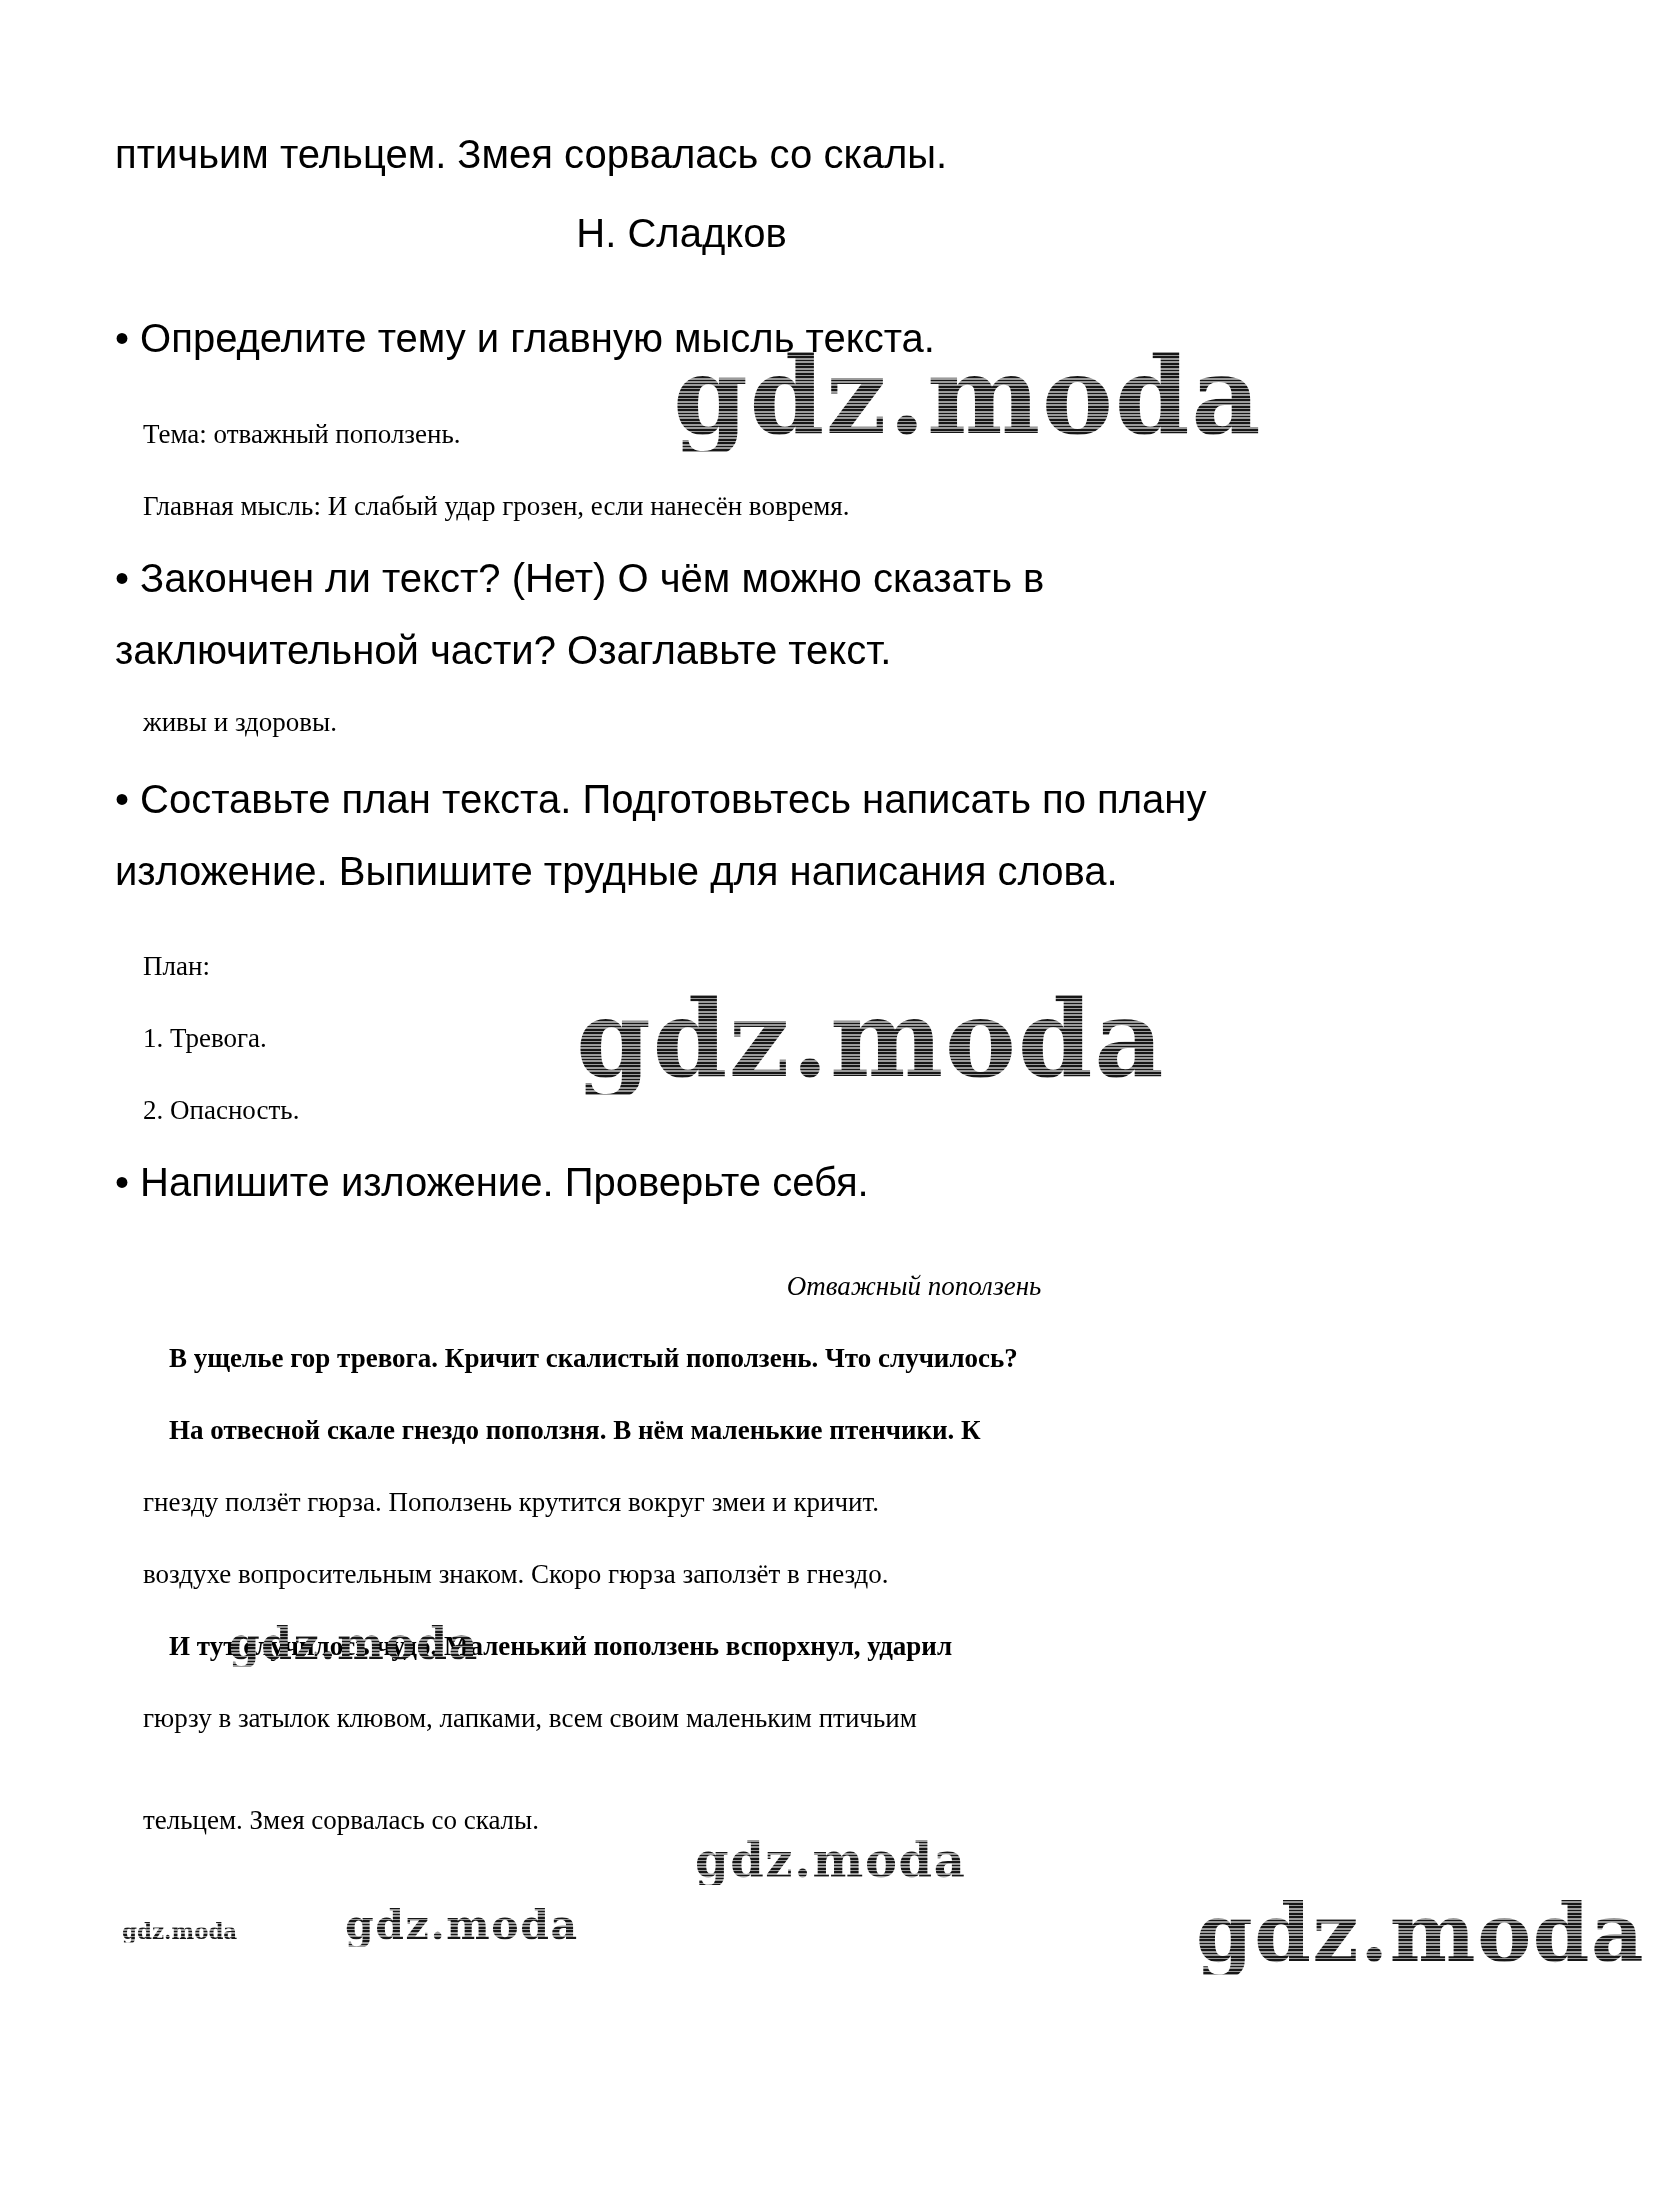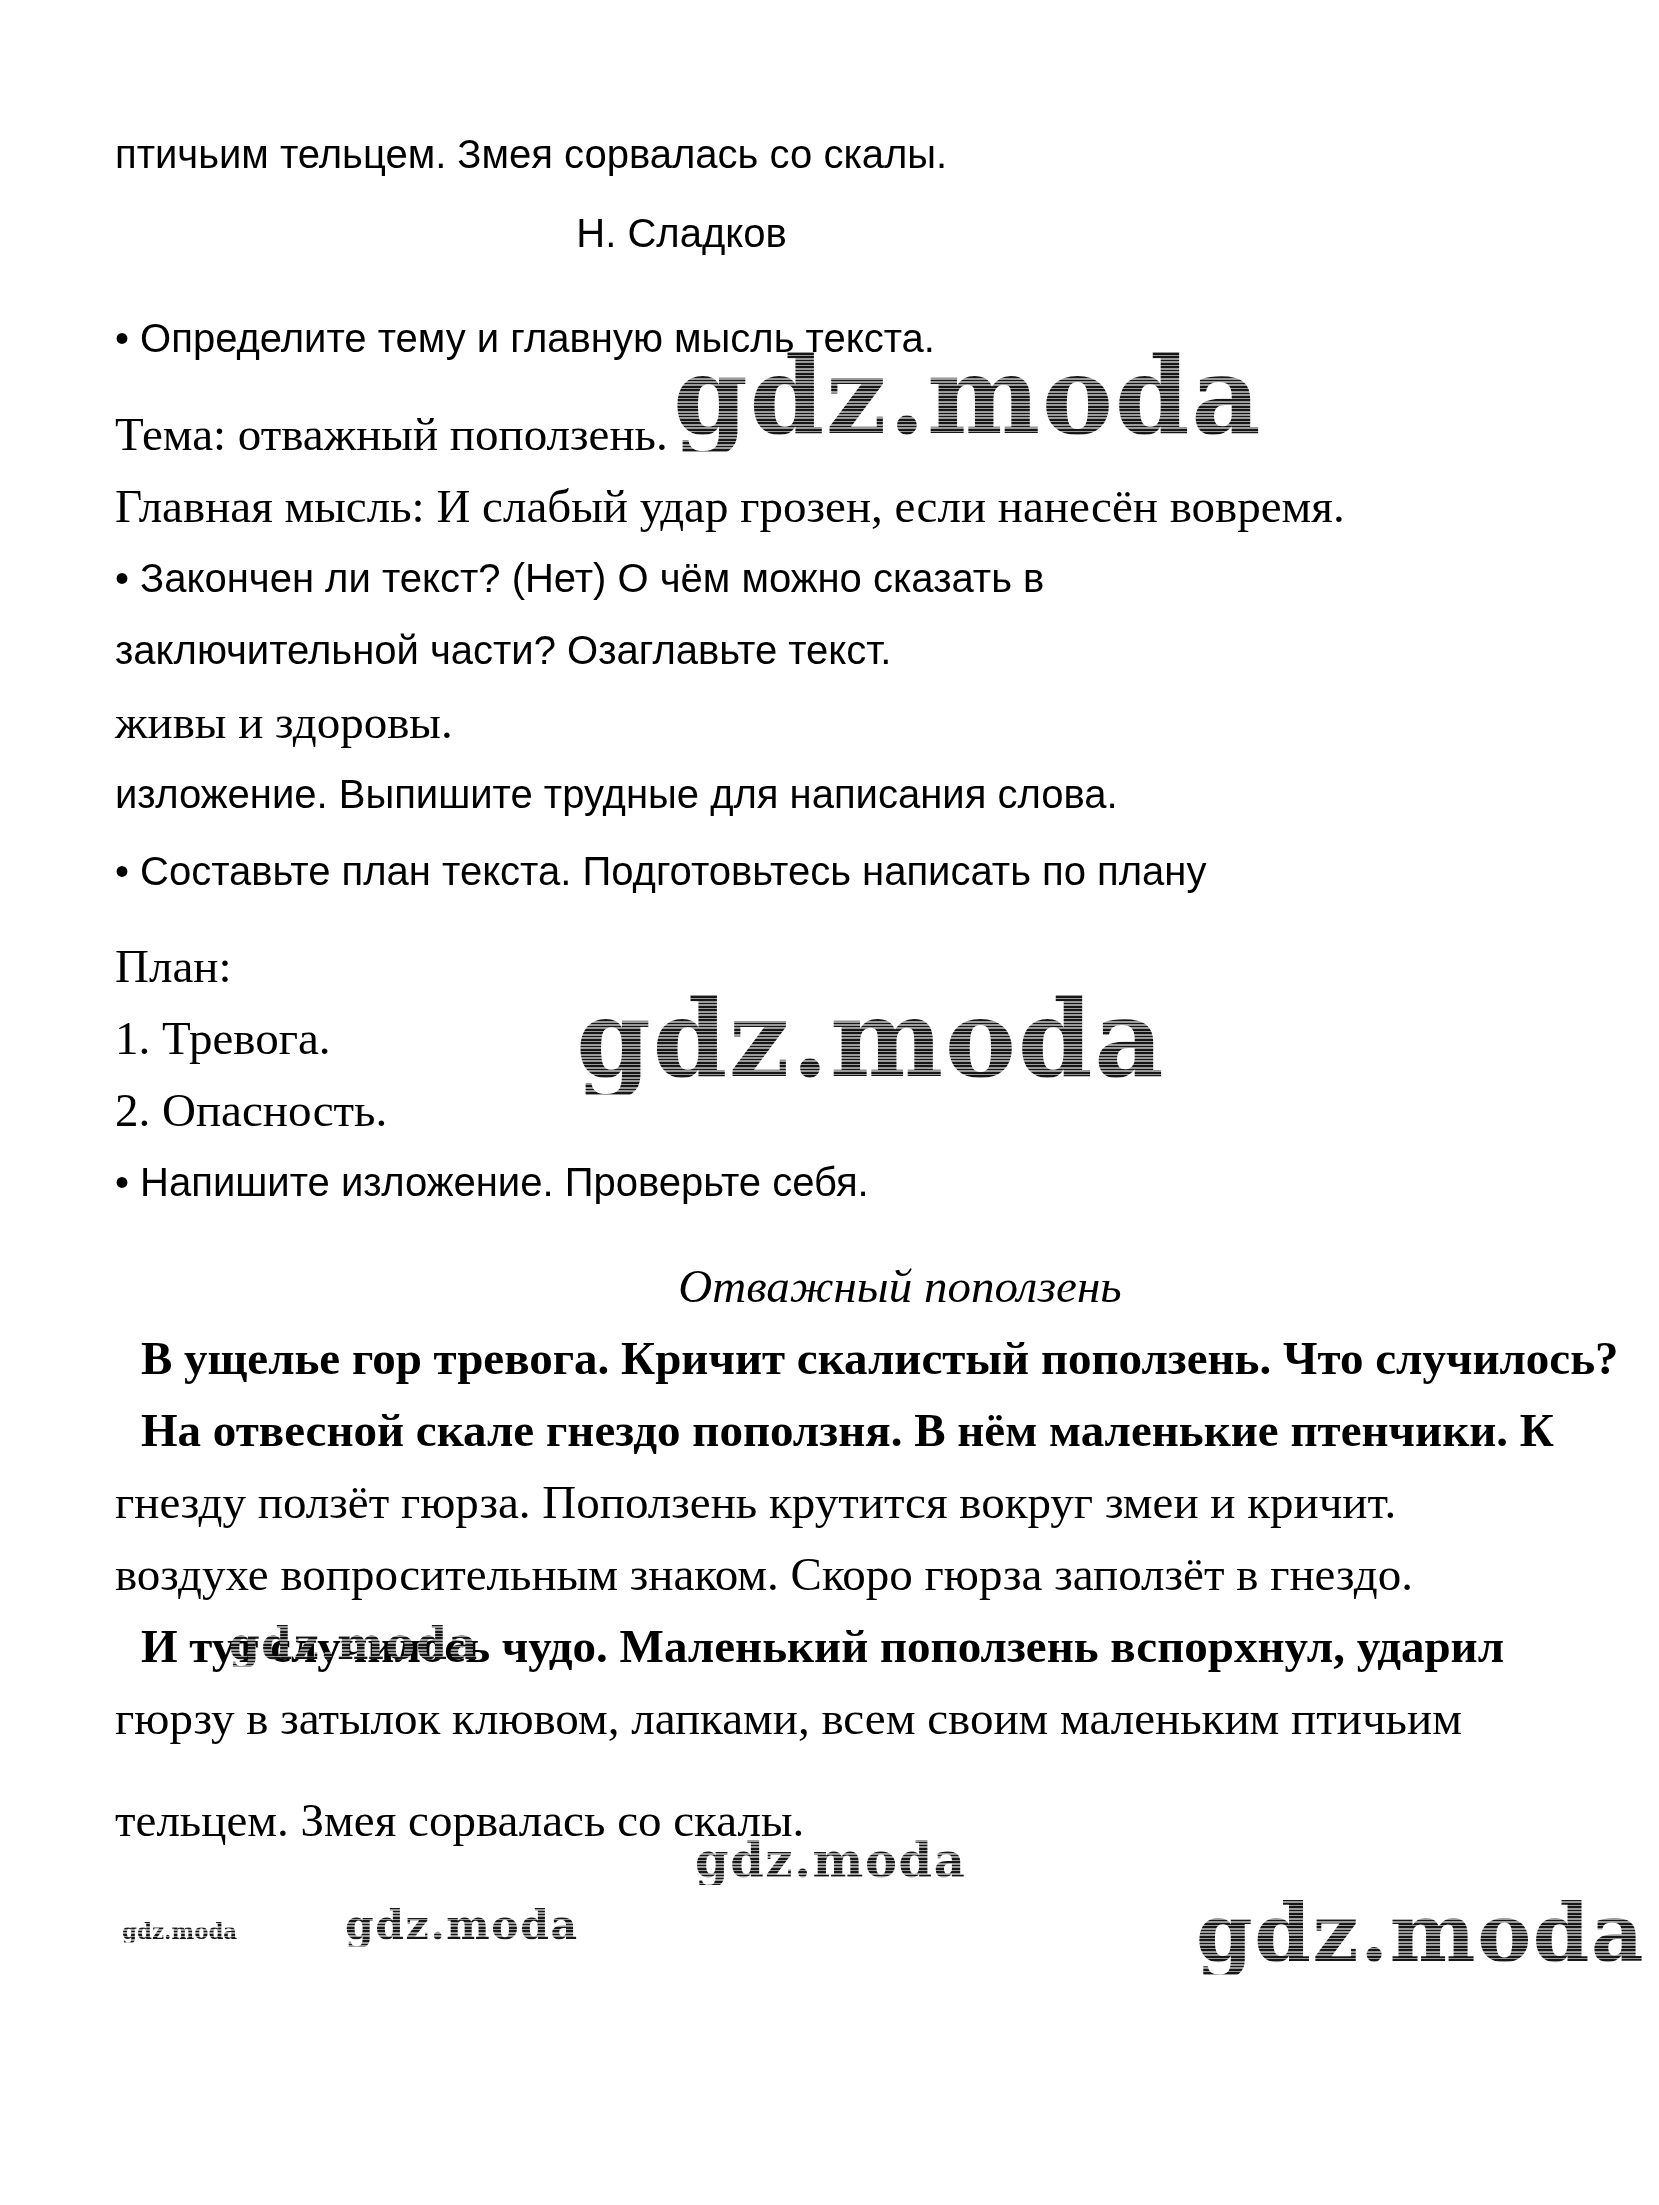--- a/index.html
+++ b/index.html
@@ -13,22 +13,23 @@
   }
   .col{
     position:absolute;
     left:115px;
     top:0;
     width:1447px;
   }
   .line{white-space:nowrap;}
   .serif{
     font-family:"Liberation Serif","DejaVu Serif",serif;
-    font-size:47px;
+    font-size:27px;
     line-height:72px;
+    margin-left:28px;
   }
   .sans{
     font-family:"Liberation Sans","DejaVu Sans",sans-serif;
     font-size:40px;
     line-height:72px;
   }
   .author-line{text-align:center;padding-right:314px;}
   .story-title{text-align:center;padding-left:123px;font-style:italic;}
   .indent{padding-left:26px;font-weight:bold;}
 
@@ -81,22 +82,22 @@
     <div class="line sans author-line mt-8">Н. Сладков</div>
 
     <div class="line sans mt-40">• Определите тему и главную мысль текста.</div>
     <div class="line serif mt-29">Тема: отважный поползень.</div>
     <div class="line serif">Главная мысль: И слабый удар грозен, если нанесён вовремя.</div>
 
     <div class="line sans">• Закончен ли текст? (Нет) О чём можно сказать в</div>
     <div class="line sans">заключительной части? Озаглавьте текст.</div>
     <div class="line serif">живы и здоровы.</div>
 
+    <div class="line sans mt-6">• Составьте план текста. Подготовьтесь написать по плану</div>
     <div class="line sans">изложение. Выпишите трудные для написания слова.</div>
-    <div class="line sans mt-6">• Составьте план текста. Подготовьтесь написать по плану</div>
     <div class="line serif mt-28">План:</div>
     <div class="line serif">1. Тревога.</div>
     <div class="line serif">2. Опасность.</div>
 
     <div class="line sans">• Напишите изложение. Проверьте себя.</div>
 
     <div class="line serif story-title mt-39">Отважный поползень</div>
     <div class="line serif indent">В ущелье гор тревога. Кричит скалистый поползень. Что случилось?</div>
     <div class="line serif indent">На отвесной скале гнездо поползня. В нём маленькие птенчики. К</div>
     <div class="line serif">гнезду ползёт гюрза. Поползень крутится вокруг змеи и кричит.</div>

